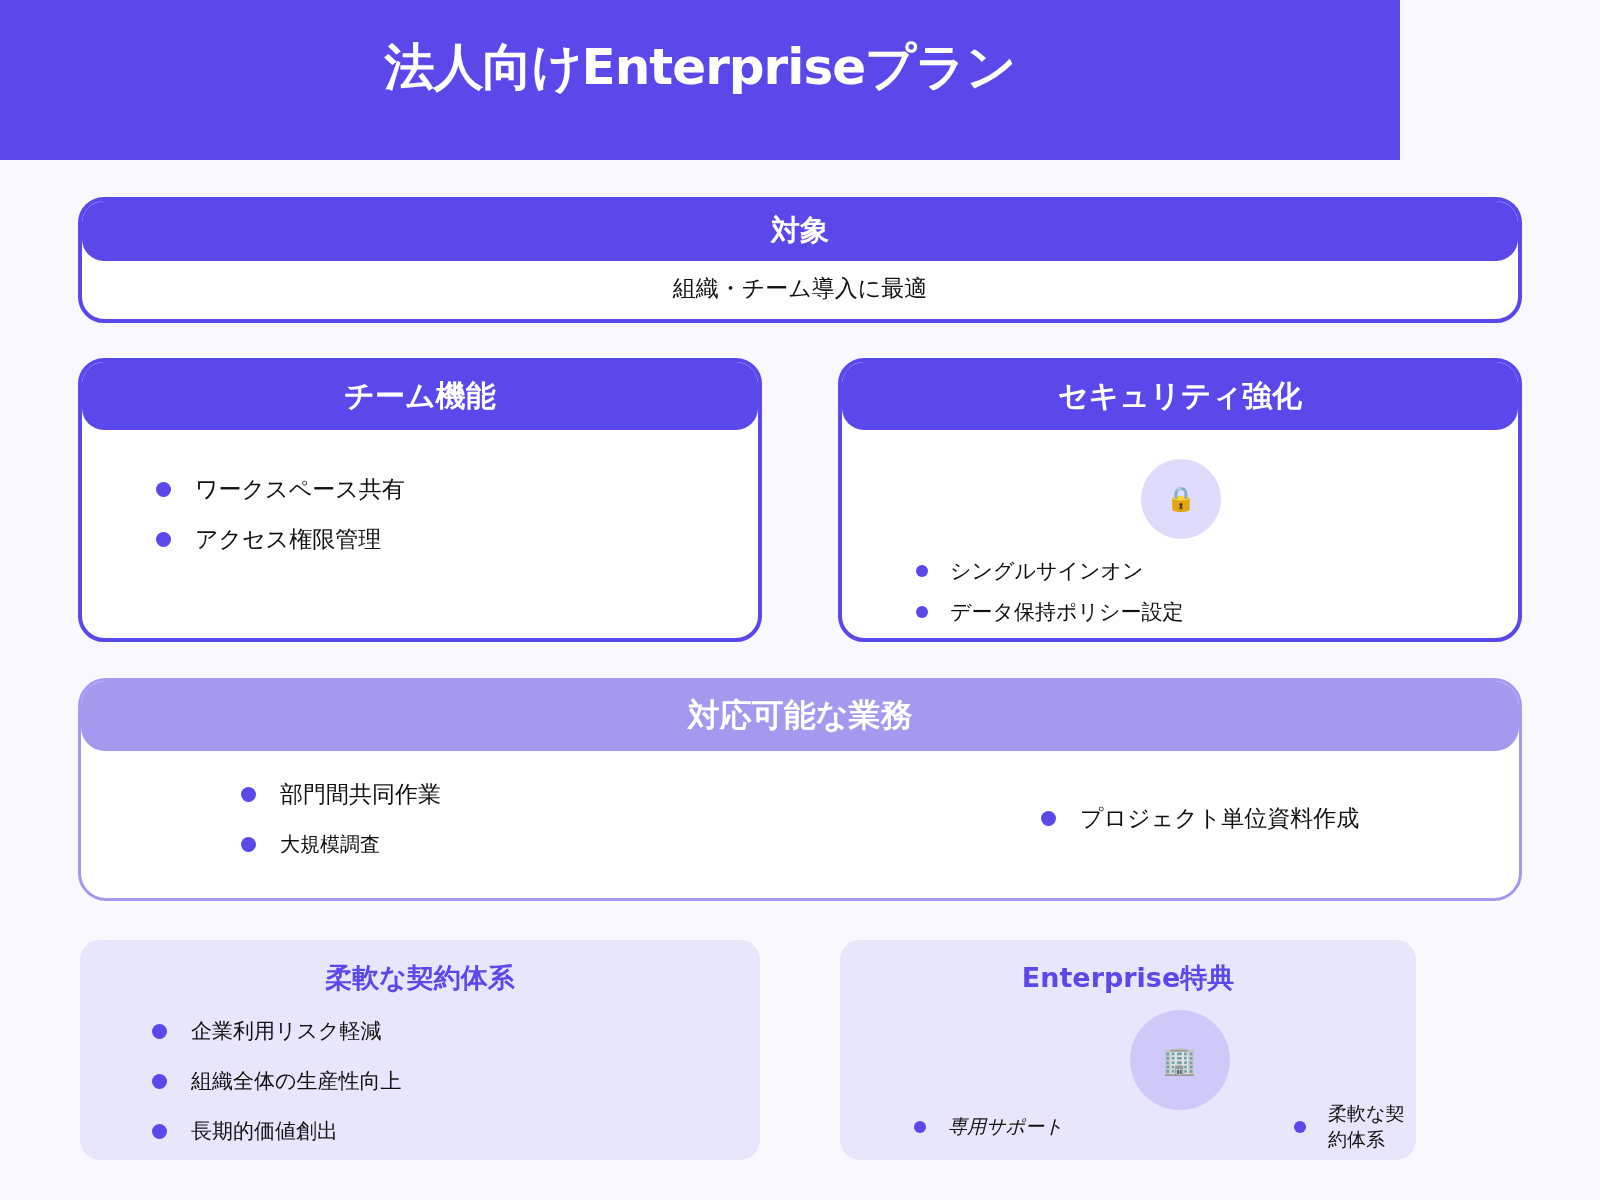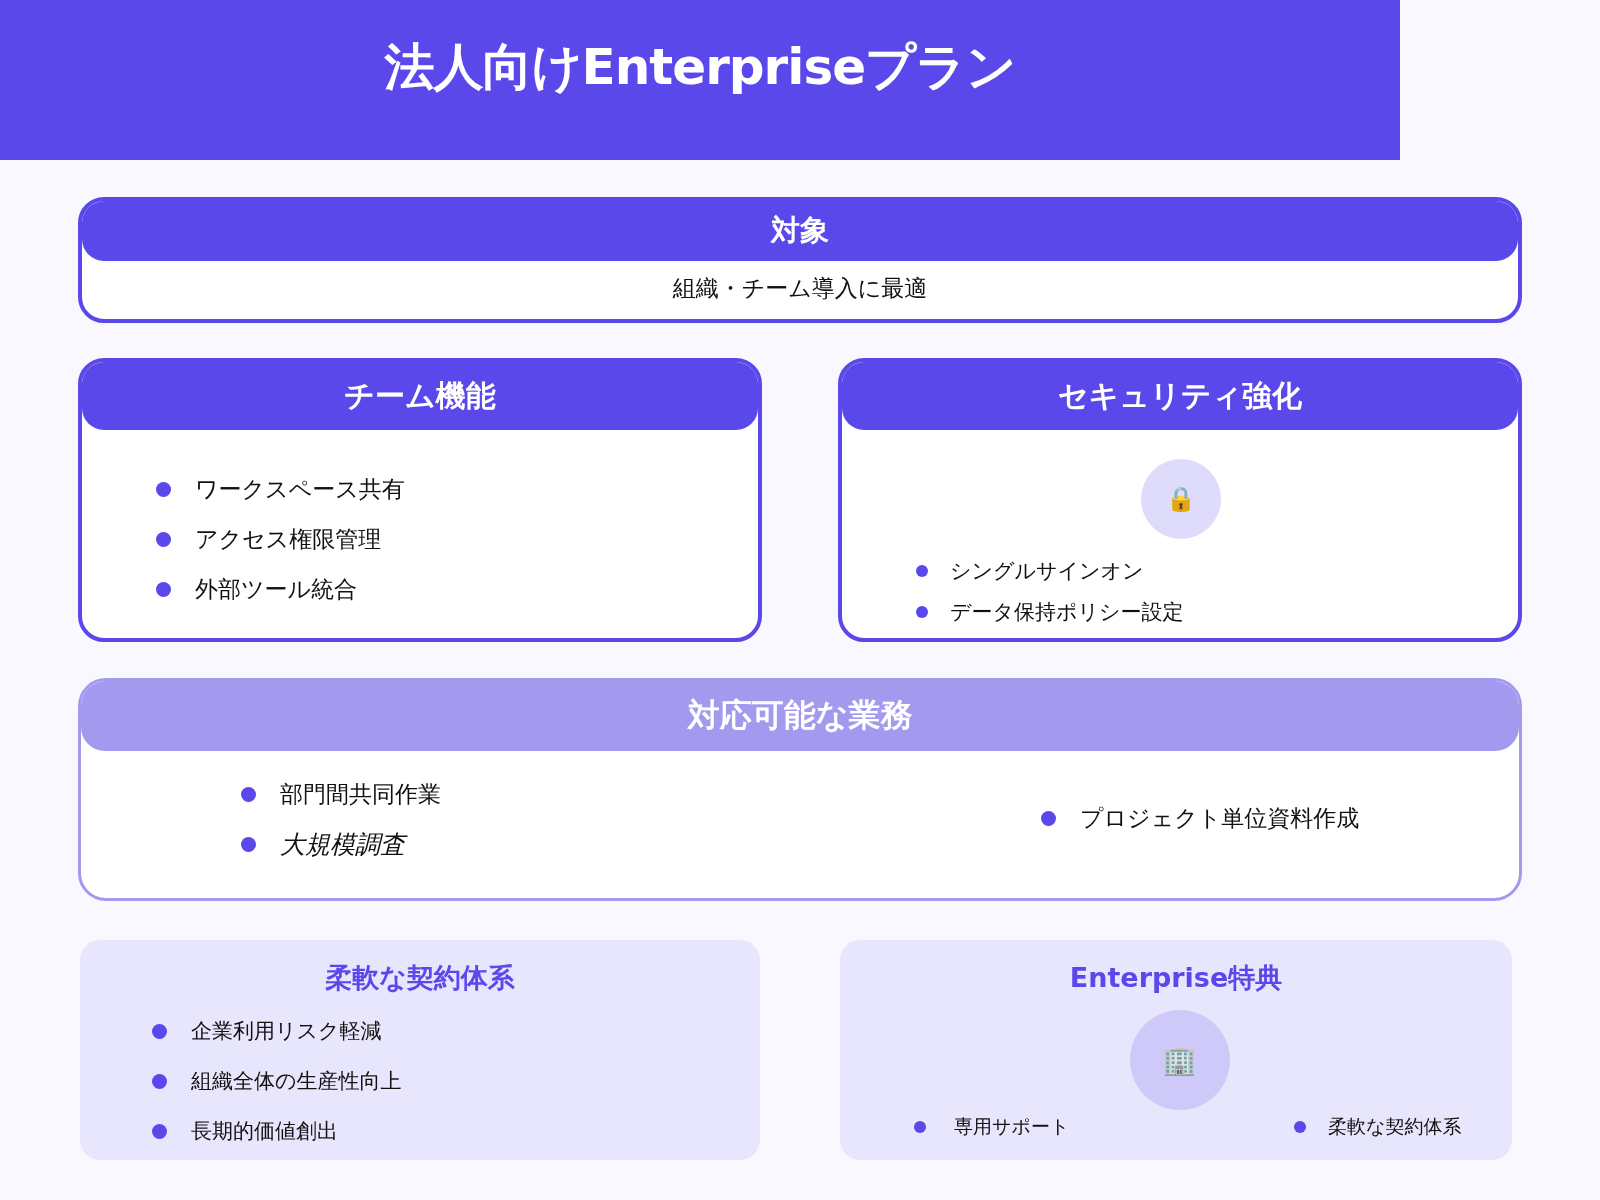--- a/index.html
+++ b/index.html
@@ -61,24 +61,20 @@
   </div>
   <ul class="bl" style="margin-top:34px; margin-left:74px;">
     <li style="height:50px; font-size:23px;">
       <span class="dot"></span>
       <span style="margin-left:24px;">ワークスペース共有</span>
     </li>
     <li style="height:50px; font-size:23px;">
       <span class="dot"></span>
       <span style="margin-left:24px;">アクセス権限管理</span>
     </li>
-    <li style="height:50px; font-size:23px;">
-      <span class="dot"></span>
-      <span style="margin-left:24px;">外部ツール統合</span>
-    </li>
   </ul>
 </div>
 
 <div class="card" style="left:838px; top:358px; width:684px; height:284px;">
   <div class="hdr" style="height:68px; font-size:30px;">
     <span>セキュリティ強化</span>
   </div>
   <div class="icon-circle" style="left:299px; top:97px; width:80px; height:80px; background:#DEDBFB; font-size:24px;">
     <span>🔒</span>
   </div>
@@ -96,21 +92,21 @@
 
 <div class="card light" style="left:78px; top:678px; width:1444px; height:223px;">
   <div class="hdr" style="height:70px; font-size:32px; border-radius:0 0 24px 24px;">
     <span>対応可能な業務</span>
   </div>
   <ul class="bl" style="position:absolute; left:160px; top:88px;">
     <li style="height:50px; font-size:23px;">
       <span class="dot"></span>
       <span style="margin-left:24px;">部門間共同作業</span>
     </li>
-    <li style="height:50px; font-size:25px;font-style:italic;">
+    <li style="height:50px; font-size:20px;">
       <span class="dot"></span>
       <span style="margin-left:24px;">大規模調査</span>
     </li>
   </ul>
   <ul class="bl" style="position:absolute; left:960px; top:112px;">
     <li style="height:50px; font-size:23px;">
       <span class="dot"></span>
       <span style="margin-left:24px;">プロジェクト単位資料作成</span>
     </li>
   </ul>
@@ -127,29 +123,29 @@
       <span class="dot"></span>
       <span style="margin-left:24px;">組織全体の生産性向上</span>
     </li>
     <li style="height:50px; font-size:21px;">
       <span class="dot"></span>
       <span style="margin-left:24px;">長期的価値創出</span>
     </li>
   </ul>
 </div>
 
-<div class="soft" style="left:840px; top:940px; width:672px; height:220px;">
+<div class="soft" style="left:840px; top:940px; width:576px; height:220px;">
   <div class="title" style="margin-top:20px;">Enterprise特典</div>
   <div class="icon-circle" style="left:290px; top:70px; width:100px; height:100px; background:#CEC9F8; font-size:28px;">
     <span>🏢</span>
   </div>
   <ul class="bl" style="position:absolute; left:74px; top:172px;">
     <li style="height:30px; font-size:19px;">
       <span class="dot" style="width:12px;height:12px;"></span>
-      <span style="margin-left:28px;">専用サポート</span>
+      <span style="margin-left:22px;font-style:italic;">専用サポート</span>
     </li>
   </ul>
   <ul class="bl" style="position:absolute; left:454px; top:172px;">
     <li style="height:30px; font-size:19px;">
       <span class="dot" style="width:12px;height:12px;"></span>
       <span style="margin-left:22px;">柔軟な契約体系</span>
     </li>
   </ul>
 </div>
 

